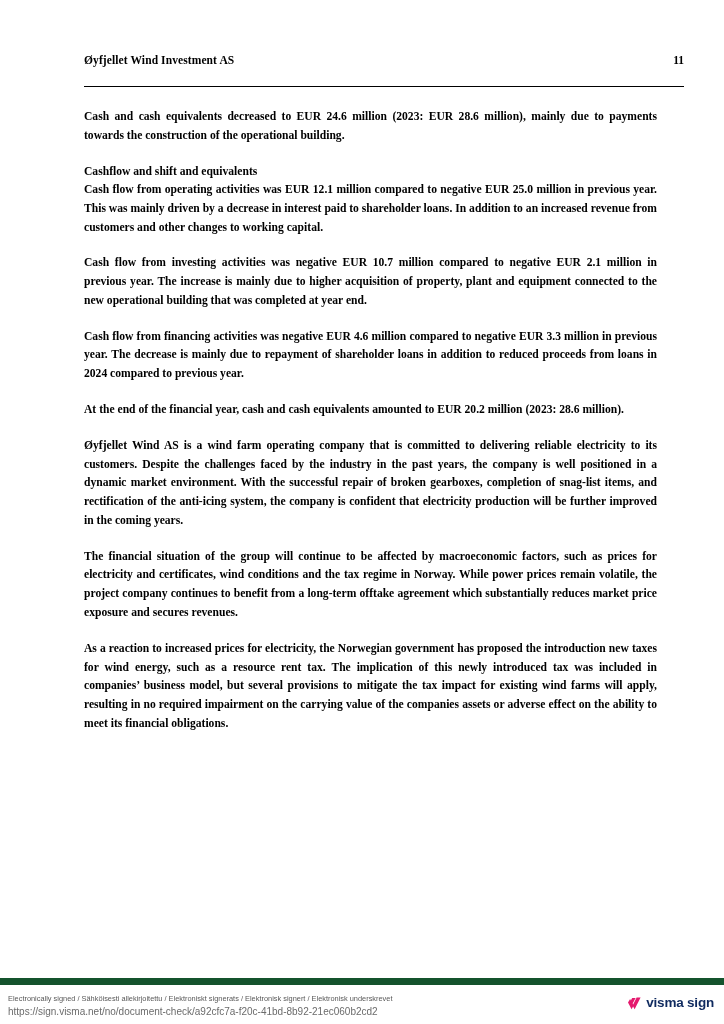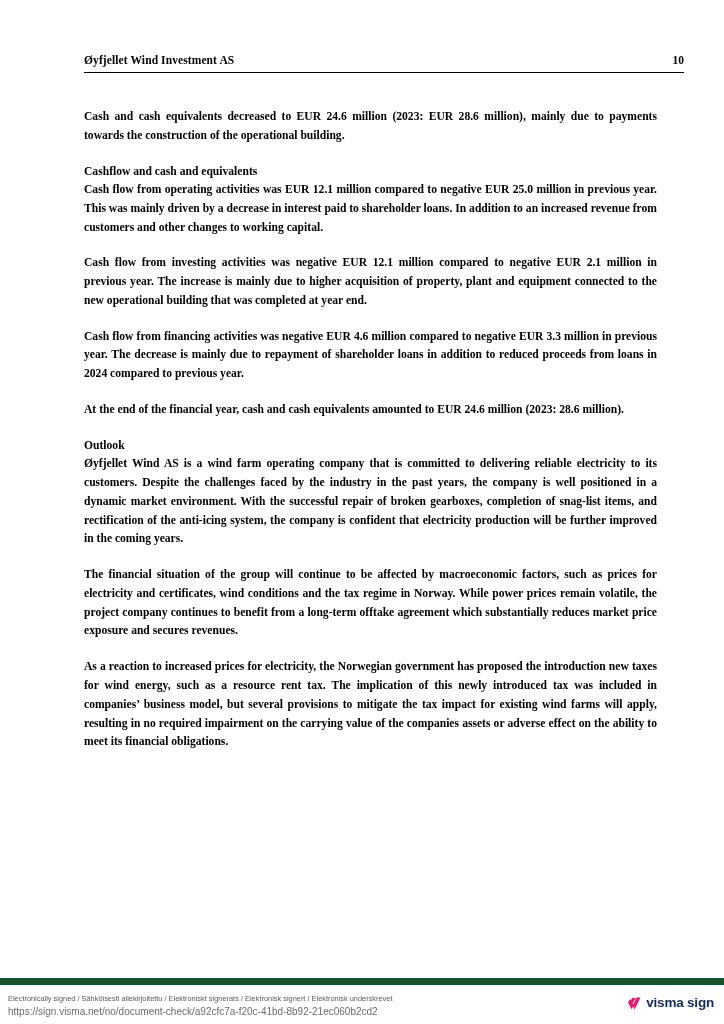--- a/index.html
+++ b/index.html
@@ -24,21 +24,21 @@
   
   .header {
     position: absolute;
     left: 84px;
     top: 54px;
     width: 600px;
     display: flex;
     align-items: flex-start;
     justify-content: space-between;
     border-bottom: 1px solid #000;
-    padding-bottom: 6px;
+    padding-bottom: 20px;
   }
   .header-title {
     font-family: "Liberation Serif", serif;
     font-weight: bold;
     font-size: 11.5px;
     letter-spacing: 0.1px;
   }
   .header-page {
     font-family: "Liberation Serif", serif;
     font-weight: bold;
@@ -119,37 +119,36 @@
     color: #6b6b6b;
   }
 </style>
 </head>
 <body>
 
 <div class="page">
 
   <div class="header">
     <div class="header-title">Øyfjellet Wind Investment AS</div>
-    <div class="header-page">10</div>
+    <div class="header-page">11</div>
   </div>
 
   <div class="content">
 
     <p class="para">Cash and cash equivalents decreased to EUR 24.6 million (2023: EUR 28.6 million), mainly due to payments towards the construction of the operational building.</p>
 
-    <h2 class="subhead">Cashflow and cash and equivalents</h2>
+    <h2 class="subhead">Cashflow and shift and equivalents</h2>
     <p class="para">Cash flow from operating activities was EUR 12.1 million compared to negative EUR 25.0 million in previous year. This was mainly driven by a decrease in interest paid to shareholder loans. In addition to an increased revenue from customers and other changes to working capital.</p>
 
-    <p class="para">Cash flow from investing activities was negative EUR 12.1 million compared to negative EUR 2.1 million in previous year. The increase is mainly due to higher acquisition of property, plant and equipment connected to the new operational building that was completed at year end.</p>
+    <p class="para">Cash flow from investing activities was negative EUR 10.7 million compared to negative EUR 2.1 million in previous year. The increase is mainly due to higher acquisition of property, plant and equipment connected to the new operational building that was completed at year end.</p>
 
     <p class="para">Cash flow from financing activities was negative EUR 4.6 million compared to negative EUR 3.3 million in previous year. The decrease is mainly due to repayment of shareholder loans in addition to reduced proceeds from loans in 2024 compared to previous year.</p>
 
-    <p class="para">At the end of the financial year, cash and cash equivalents amounted to EUR 24.6 million (2023: 28.6 million).</p>
+    <p class="para">At the end of the financial year, cash and cash equivalents amounted to EUR 20.2 million (2023: 28.6 million).</p>
 
-    <h2 class="subhead">Outlook</h2>
     <p class="para">Øyfjellet Wind AS is a wind farm operating company that is committed to delivering reliable electricity to its customers. Despite the challenges faced by the industry in the past years, the company is well positioned in a dynamic market environment. With the successful repair of broken gearboxes, completion of snag-list items, and rectification of the anti-icing system, the company is confident that electricity production will be further improved in the coming years.</p>
 
     <p class="para">The financial situation of the group will continue to be affected by macroeconomic factors, such as prices for electricity and certificates, wind conditions and the tax regime in Norway. While power prices remain volatile, the project company continues to benefit from a long-term offtake agreement which substantially reduces market price exposure and secures revenues.</p>
 
     <p class="para">As a reaction to increased prices for electricity, the Norwegian government has proposed the introduction new taxes for wind energy, such as a resource rent tax. The implication of this newly introduced tax was included in companies’ business model, but several provisions to mitigate the tax impact for existing wind farms will apply, resulting in no required impairment on the carrying value of the companies assets or adverse effect on the ability to meet its financial obligations.</p>
 
 
   </div>
 
   <div class="footer">

